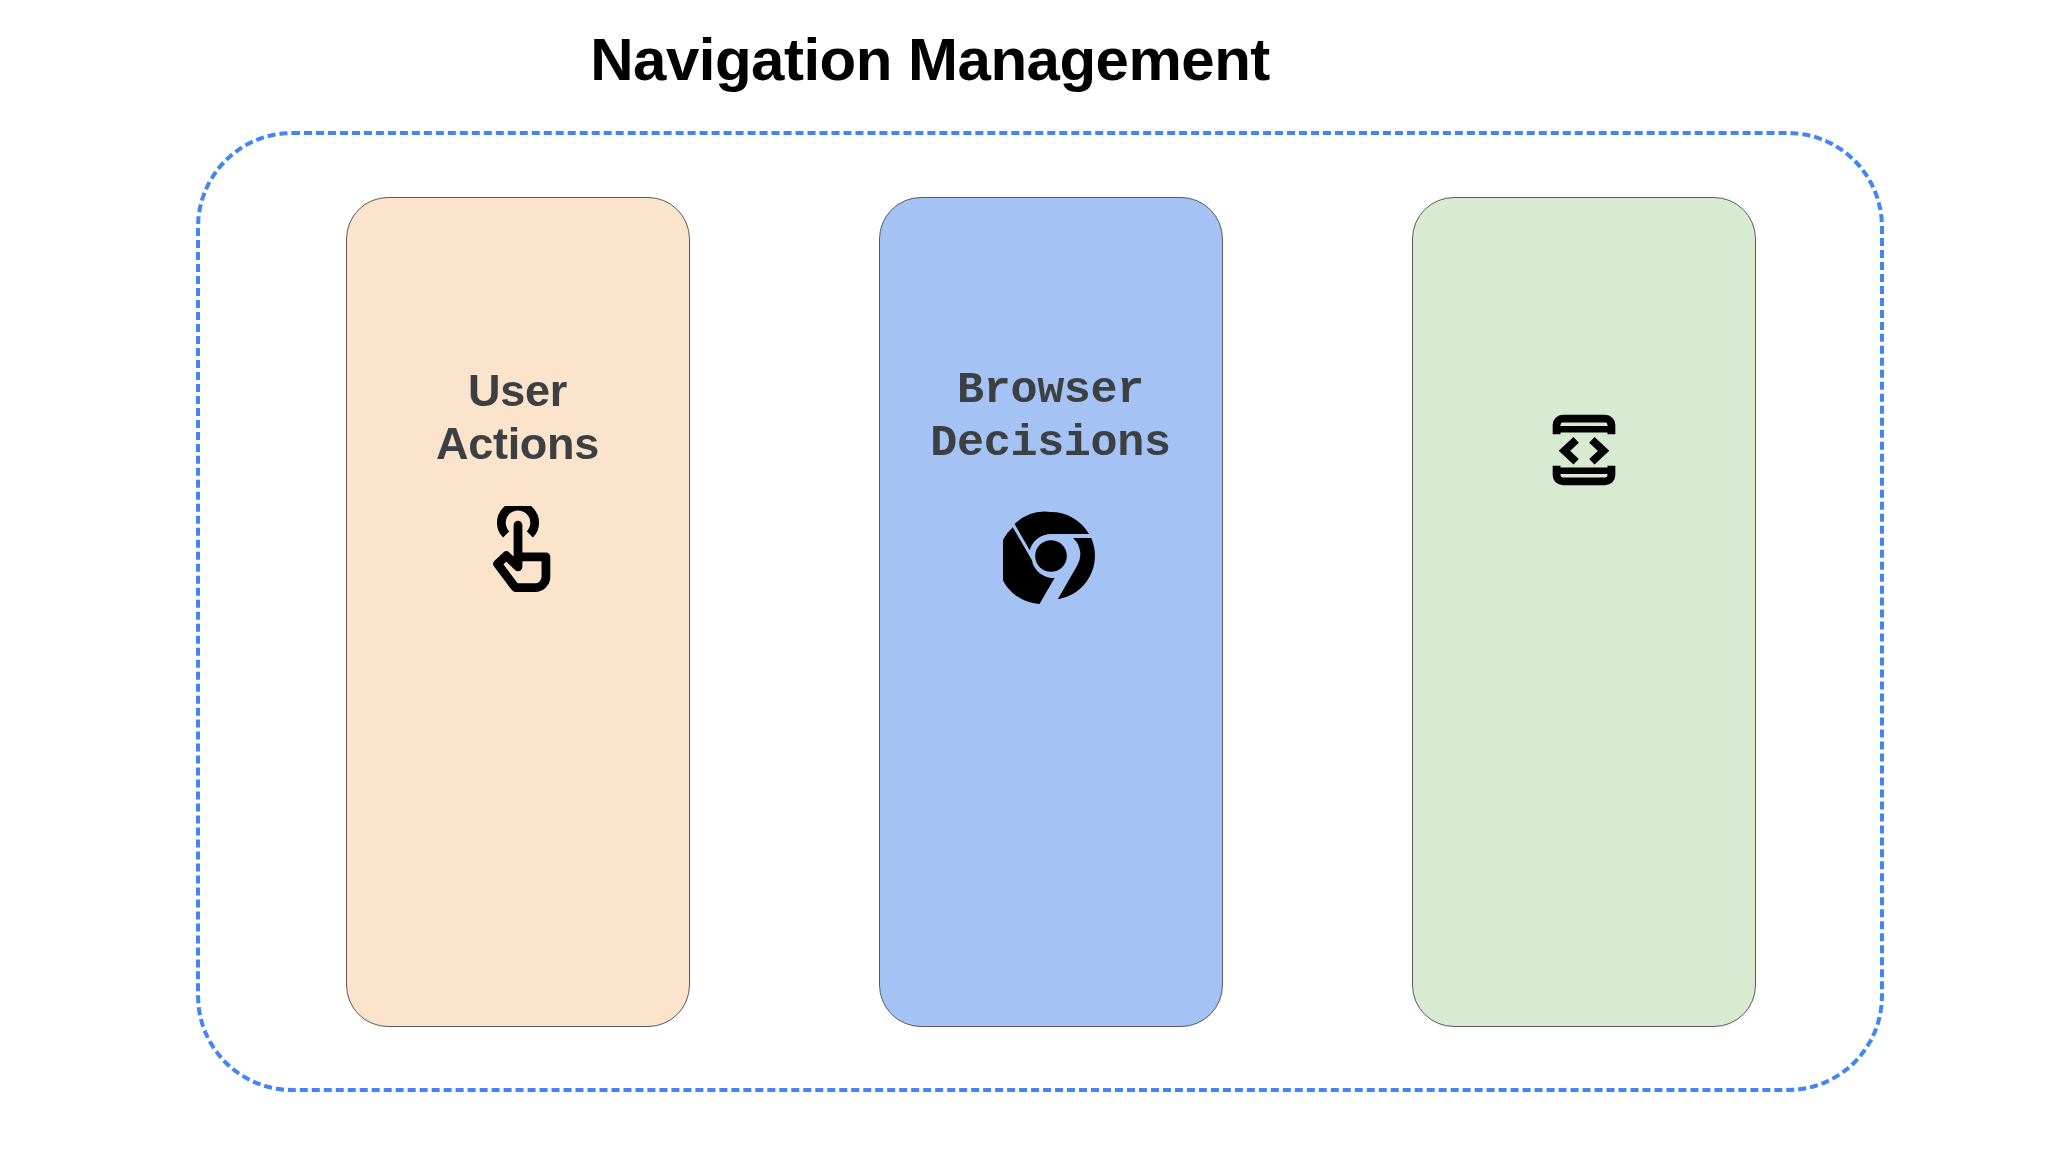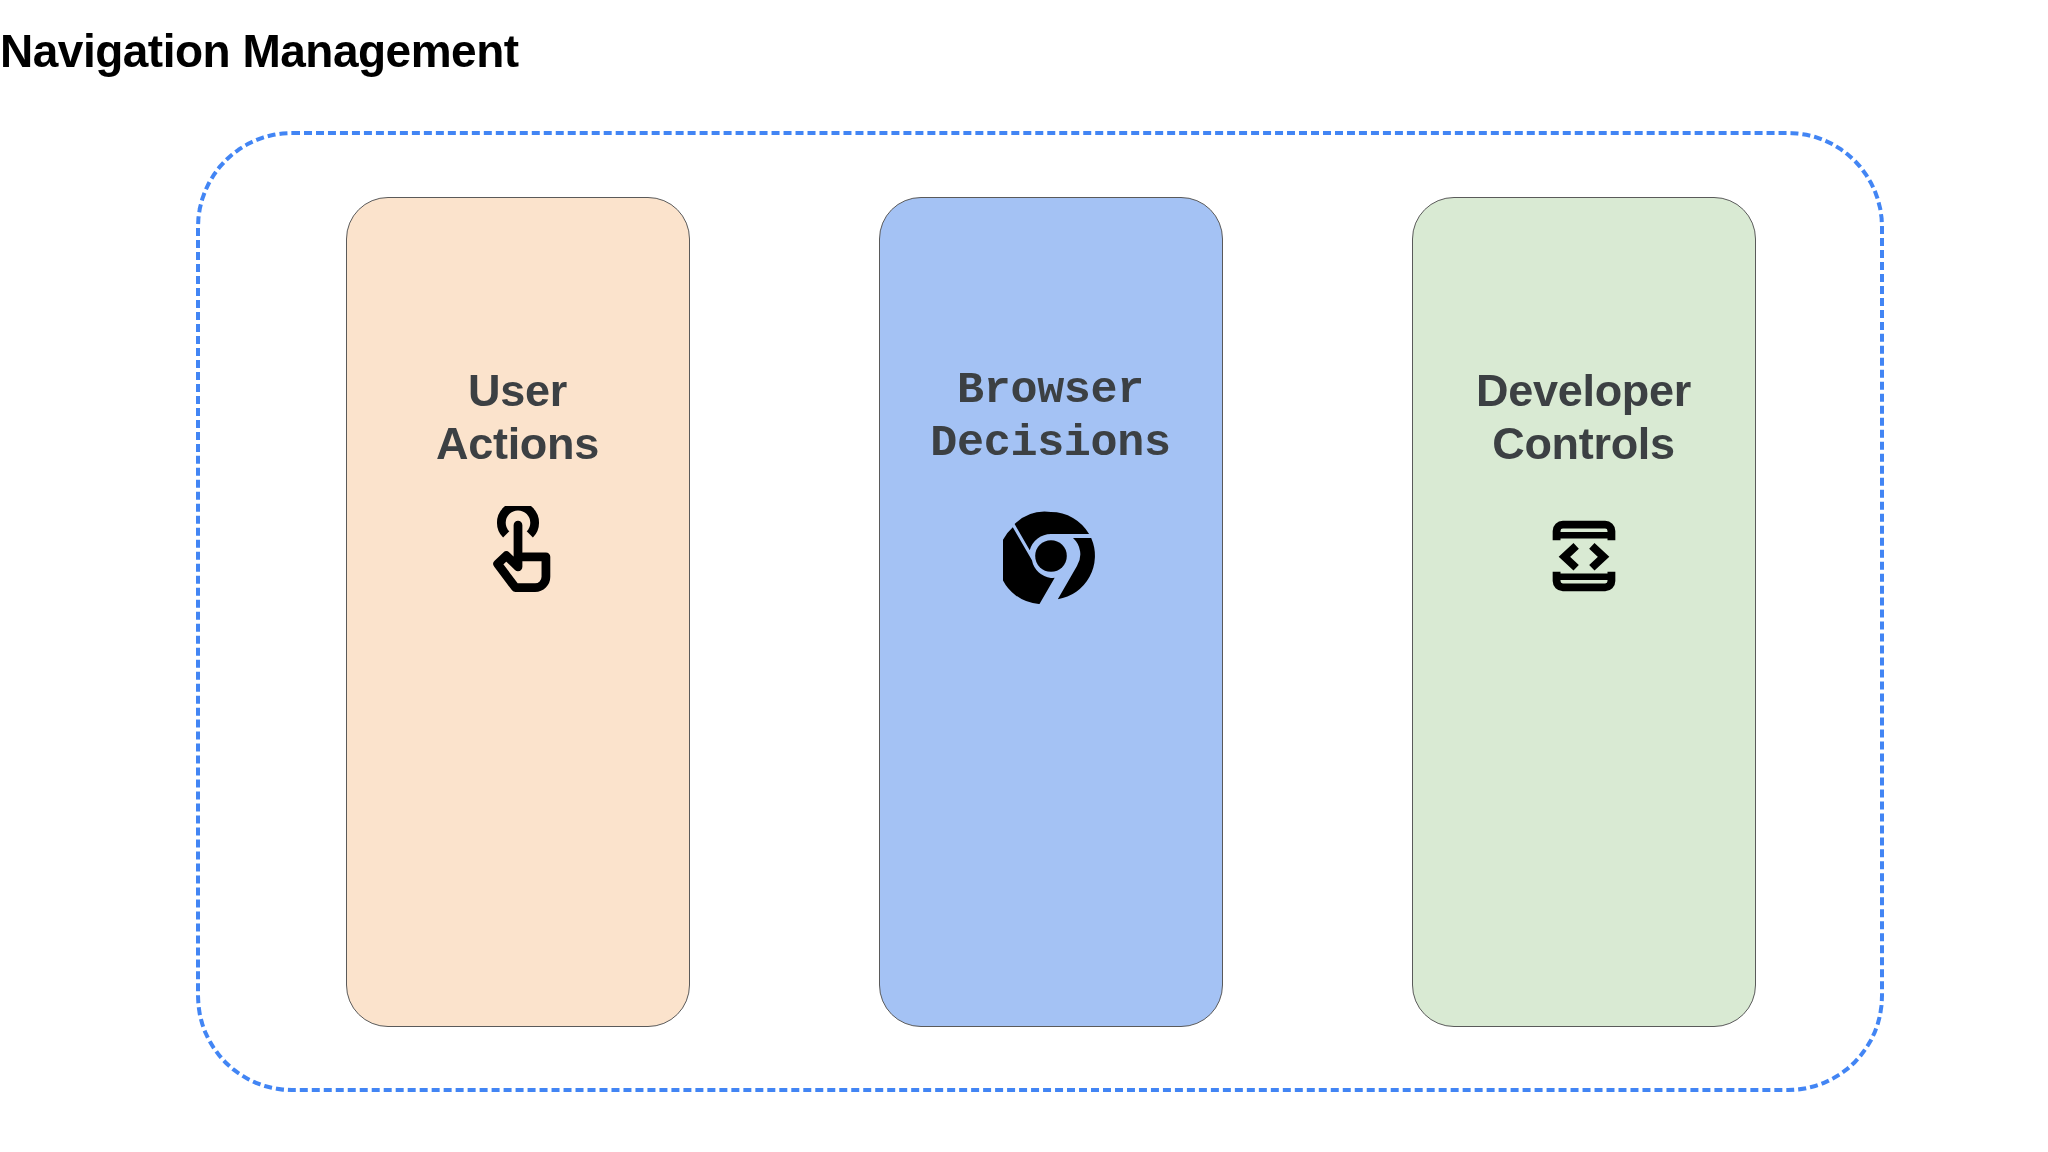--- a/index.html
+++ b/index.html
@@ -18,22 +18,22 @@
     height: 1152px;
     background: #ffffff;
   }
 
   
   #page-title {
     position: absolute;
     top: 24px;
     left: 0;
     width: 1860px;
-    text-align: left;
-    font-size: 46px;
+    text-align: center;
+    font-size: 60px;
     font-weight: 700;
     letter-spacing: -0.5px;
     color: #000000;
     line-height: 1.2;
   }
 
   
   #dashed-container {
     position: absolute;
     left: 196px;
@@ -141,22 +141,20 @@
             <path d="M44.1 15A22 22 0 0 1 27.4 45.6l9.58-16.58A11 11 0 0 0 35 15h9.1z" fill="#000"></path>
 
             <circle cx="24" cy="24" r="7.9" fill="#000"></circle>
           </svg>
         </div>
       </div>
     </div>
 
     <div class="card" id="card-developer-controls" style="background: rgb(217, 234, 211); border-color: rgb(90, 90, 90);">
       <div class="card-inner">
-        <div class="card-title" style="color: rgb(60, 64, 67);">Developer
-Controls</div>
         <div class="card-icon">
           <svg width="94" height="94" viewBox="0 0 24 24" fill="none">
 
             <path d="M5 8 V 5.6 A 1.6 1.6 0 0 1 6.6 4 H 17.4 A 1.6 1.6 0 0 1 19 5.6 V 8" stroke="#000" stroke-width="2" stroke-linecap="butt" fill="none"></path>
             <path d="M5 6.7 H 19" stroke="#000" stroke-width="1.7"></path>
 
             <path d="M5 16 V 18.4 A 1.6 1.6 0 0 0 6.6 20 H 17.4 A 1.6 1.6 0 0 0 19 18.4 V 16" stroke="#000" stroke-width="2" stroke-linecap="butt" fill="none"></path>
             <path d="M5 17.3 H 19" stroke="#000" stroke-width="1.7"></path>
 
             <path d="M10 9.4 L 7 12.2 L 10 15" stroke="#000" stroke-width="2" stroke-linecap="butt" stroke-linejoin="miter" fill="none"></path>

